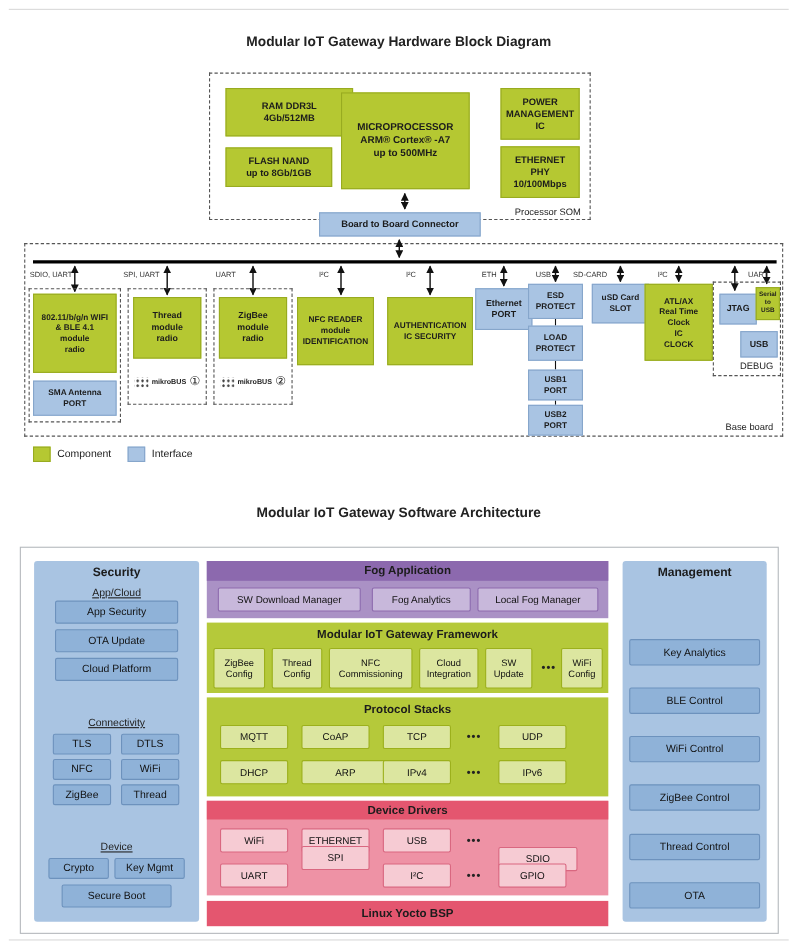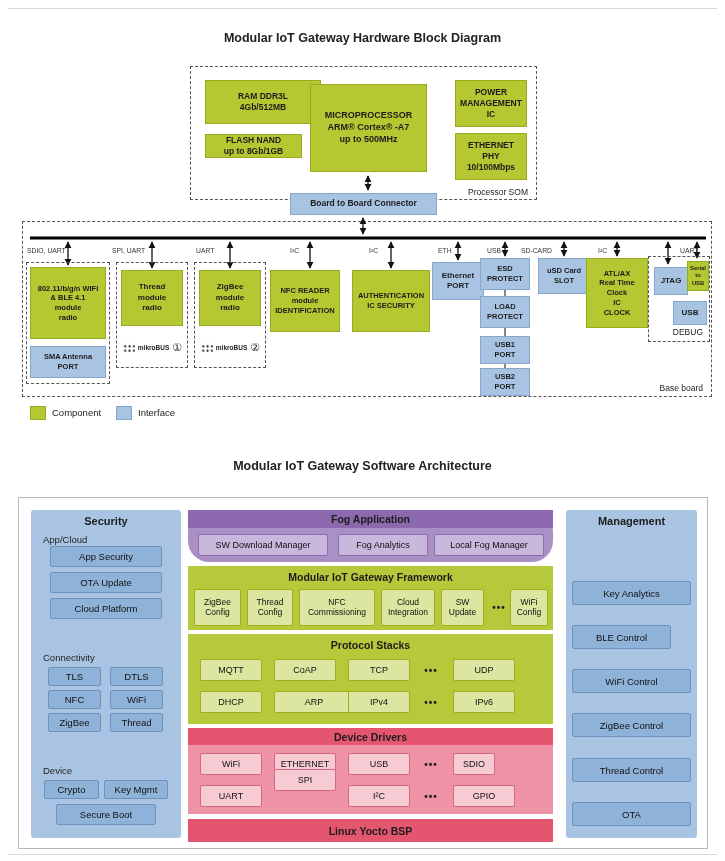--- a/index.html
+++ b/index.html
@@ -19,27 +19,27 @@
             background-image:radial-gradient(circle, #444 1.1px, transparent 1.3px);
             background-size:4.4px 4.5px; background-position:1px 1px; }
   .mblabel { font-size:6.5px; font-weight:bold; color:#222; }
   .mbnum { font-size:11px; color:#222; line-height:1; }
   .sw { position:absolute; width:16px; height:14px; }
   .legtxt { position:absolute; font-size:9.5px; color:#222; line-height:14px; }
 
   .swouter { position:absolute; background:#fff; border:1px solid #b5b9bd; }
   .col { position:absolute; background:#a9c4e2; border-radius:3px; }
   .colTitle { position:absolute; left:0; width:100%; text-align:center; font-weight:bold; font-size:11px; color:#1c1c1c; }
-  .grp { position:absolute; left:12px; width:100%; text-align:left; font-size:9.5px; color:#222; }
+  .grp { position:absolute; left:0; width:100%; text-align:center; font-size:9.5px; color:#222;text-decoration:underline; }
   .btnB { position:absolute; background:#8fb2d8; border:1px solid #6d92bd; border-radius:2px;
           display:flex; align-items:center; justify-content:center; font-size:9.5px; color:#111; text-align:center; }
   .sec { position:absolute; }
   .secHead { position:absolute; left:0; width:100%; text-align:center; font-weight:bold; font-size:10.5px; color:#1c1c1c;
              display:flex; align-items:center; justify-content:center; }
-  .fogSec { background:#aa91c5;border-radius:21px; }
+  .fogSec { background:#aa91c5; }
   .fogHead { background:#8c69ae; }
   .greenSec { background:#b5c93a; }
   .drvSec { background:#ee92a5; }
   .drvHead { background:#e4566f; }
   .mbtn { position:absolute; display:flex; align-items:center; justify-content:center; text-align:center;
           font-size:9px; color:#111; border-radius:2px; white-space:pre-line; line-height:1.15; }
   .btnP { background:#c8b8db; border:1px solid #8d6bae; }
   .btnG { background:#dce6a0; border:1px solid #9cb01c; }
   .btnR { background:#f6cbd3; border:1px solid #d96780; }
   .dotcell { position:absolute; display:flex; align-items:center; justify-content:center;
@@ -54,21 +54,21 @@
 
   <div class="rule" style="top:8px"></div>
 
   <div class="title" style="top:31px">Modular IoT Gateway Hardware Block Diagram</div>
 
   <div class="dash" style="left:190px;top:66px;width:347px;height:134px">
     <span class="corner">Processor SOM</span>
   </div>
   <div class="hwbox g" style="left:205px;top:80px;width:116px;height:44px;font-size:8.5px">RAM DDR3L
 4Gb/512MB</div>
-  <div class="hwbox g" style="left:205px;top:134px;width:97px;height:24px;font-size:8.5px">FLASH NAND
+  <div class="hwbox g" style="left:205px;top:134px;width:97px;height:36px;font-size:8.5px">FLASH NAND
 up to 8Gb/1GB</div>
   <div class="hwbox g" style="left:310px;top:84px;width:117px;height:88px;font-size:9px">MICROPROCESSOR
 ARM® Cortex® -A7
 up to 500MHz</div>
   <div class="hwbox g" style="left:455px;top:80px;width:72px;height:47px;font-size:8.5px">POWER
 MANAGEMENT
 IC</div>
   <div class="hwbox g" style="left:455px;top:133px;width:72px;height:47px;font-size:8.5px">ETHERNET
 PHY
 10/100Mbps</div>
@@ -238,34 +238,34 @@
       <div class="dotcell" style="left:230px;top:57px;width:26px;height:22px">•••</div>
       <div class="mbtn btnG" style="left:265px;top:57px;width:62px;height:22px">IPv6</div>
     </div>
 
     <div class="sec drvSec" style="left:169px;top:230px;width:365px;height:86px">
       <div class="secHead drvHead" style="top:0;height:17px">Device Drivers</div>
       <div class="mbtn btnR" style="left:12px;top:25px;width:62px;height:22px">WiFi</div>
       <div class="mbtn btnR" style="left:86px;top:25px;width:62px;height:22px">ETHERNET</div>
       <div class="mbtn btnR" style="left:160px;top:25px;width:62px;height:22px">USB</div>
       <div class="dotcell" style="left:230px;top:25px;width:26px;height:22px">•••</div>
-      <div class="mbtn btnR" style="left:265px;top:25px;width:42px;height:22px">SDIO</div>
+      <div class="mbtn btnR" style="left:265px;top:42px;width:72px;height:22px">SDIO</div>
       <div class="mbtn btnR" style="left:12px;top:57px;width:62px;height:22px">UART</div>
       <div class="mbtn btnR" style="left:86px;top:41px;width:62px;height:22px">SPI</div>
       <div class="mbtn btnR" style="left:160px;top:57px;width:62px;height:22px">I²C</div>
       <div class="dotcell" style="left:230px;top:57px;width:26px;height:22px">•••</div>
       <div class="mbtn btnR" style="left:265px;top:57px;width:62px;height:22px">GPIO</div>
     </div>
 
     <div class="bsp" style="left:169px;top:321px;width:365px;height:23px">Linux Yocto BSP</div>
 
     <div class="col" style="left:547px;top:12px;width:131px;height:328px">
       <div class="colTitle" style="top:5px">Management</div>
       <div class="btnB" style="left:6px;top:71px;width:119px;height:24px">Key Analytics</div>
-      <div class="btnB" style="left:6px;top:115px;width:99px;height:24px">BLE Control</div>
+      <div class="btnB" style="left:6px;top:115px;width:119px;height:24px">BLE Control</div>
       <div class="btnB" style="left:6px;top:159px;width:119px;height:24px">WiFi Control</div>
       <div class="btnB" style="left:6px;top:203px;width:119px;height:24px">ZigBee Control</div>
       <div class="btnB" style="left:6px;top:248px;width:119px;height:24px">Thread Control</div>
       <div class="btnB" style="left:6px;top:292px;width:119px;height:24px">OTA</div>
     </div>
 
   </div>
 
   <div class="rule" style="top:854px"></div>
 

